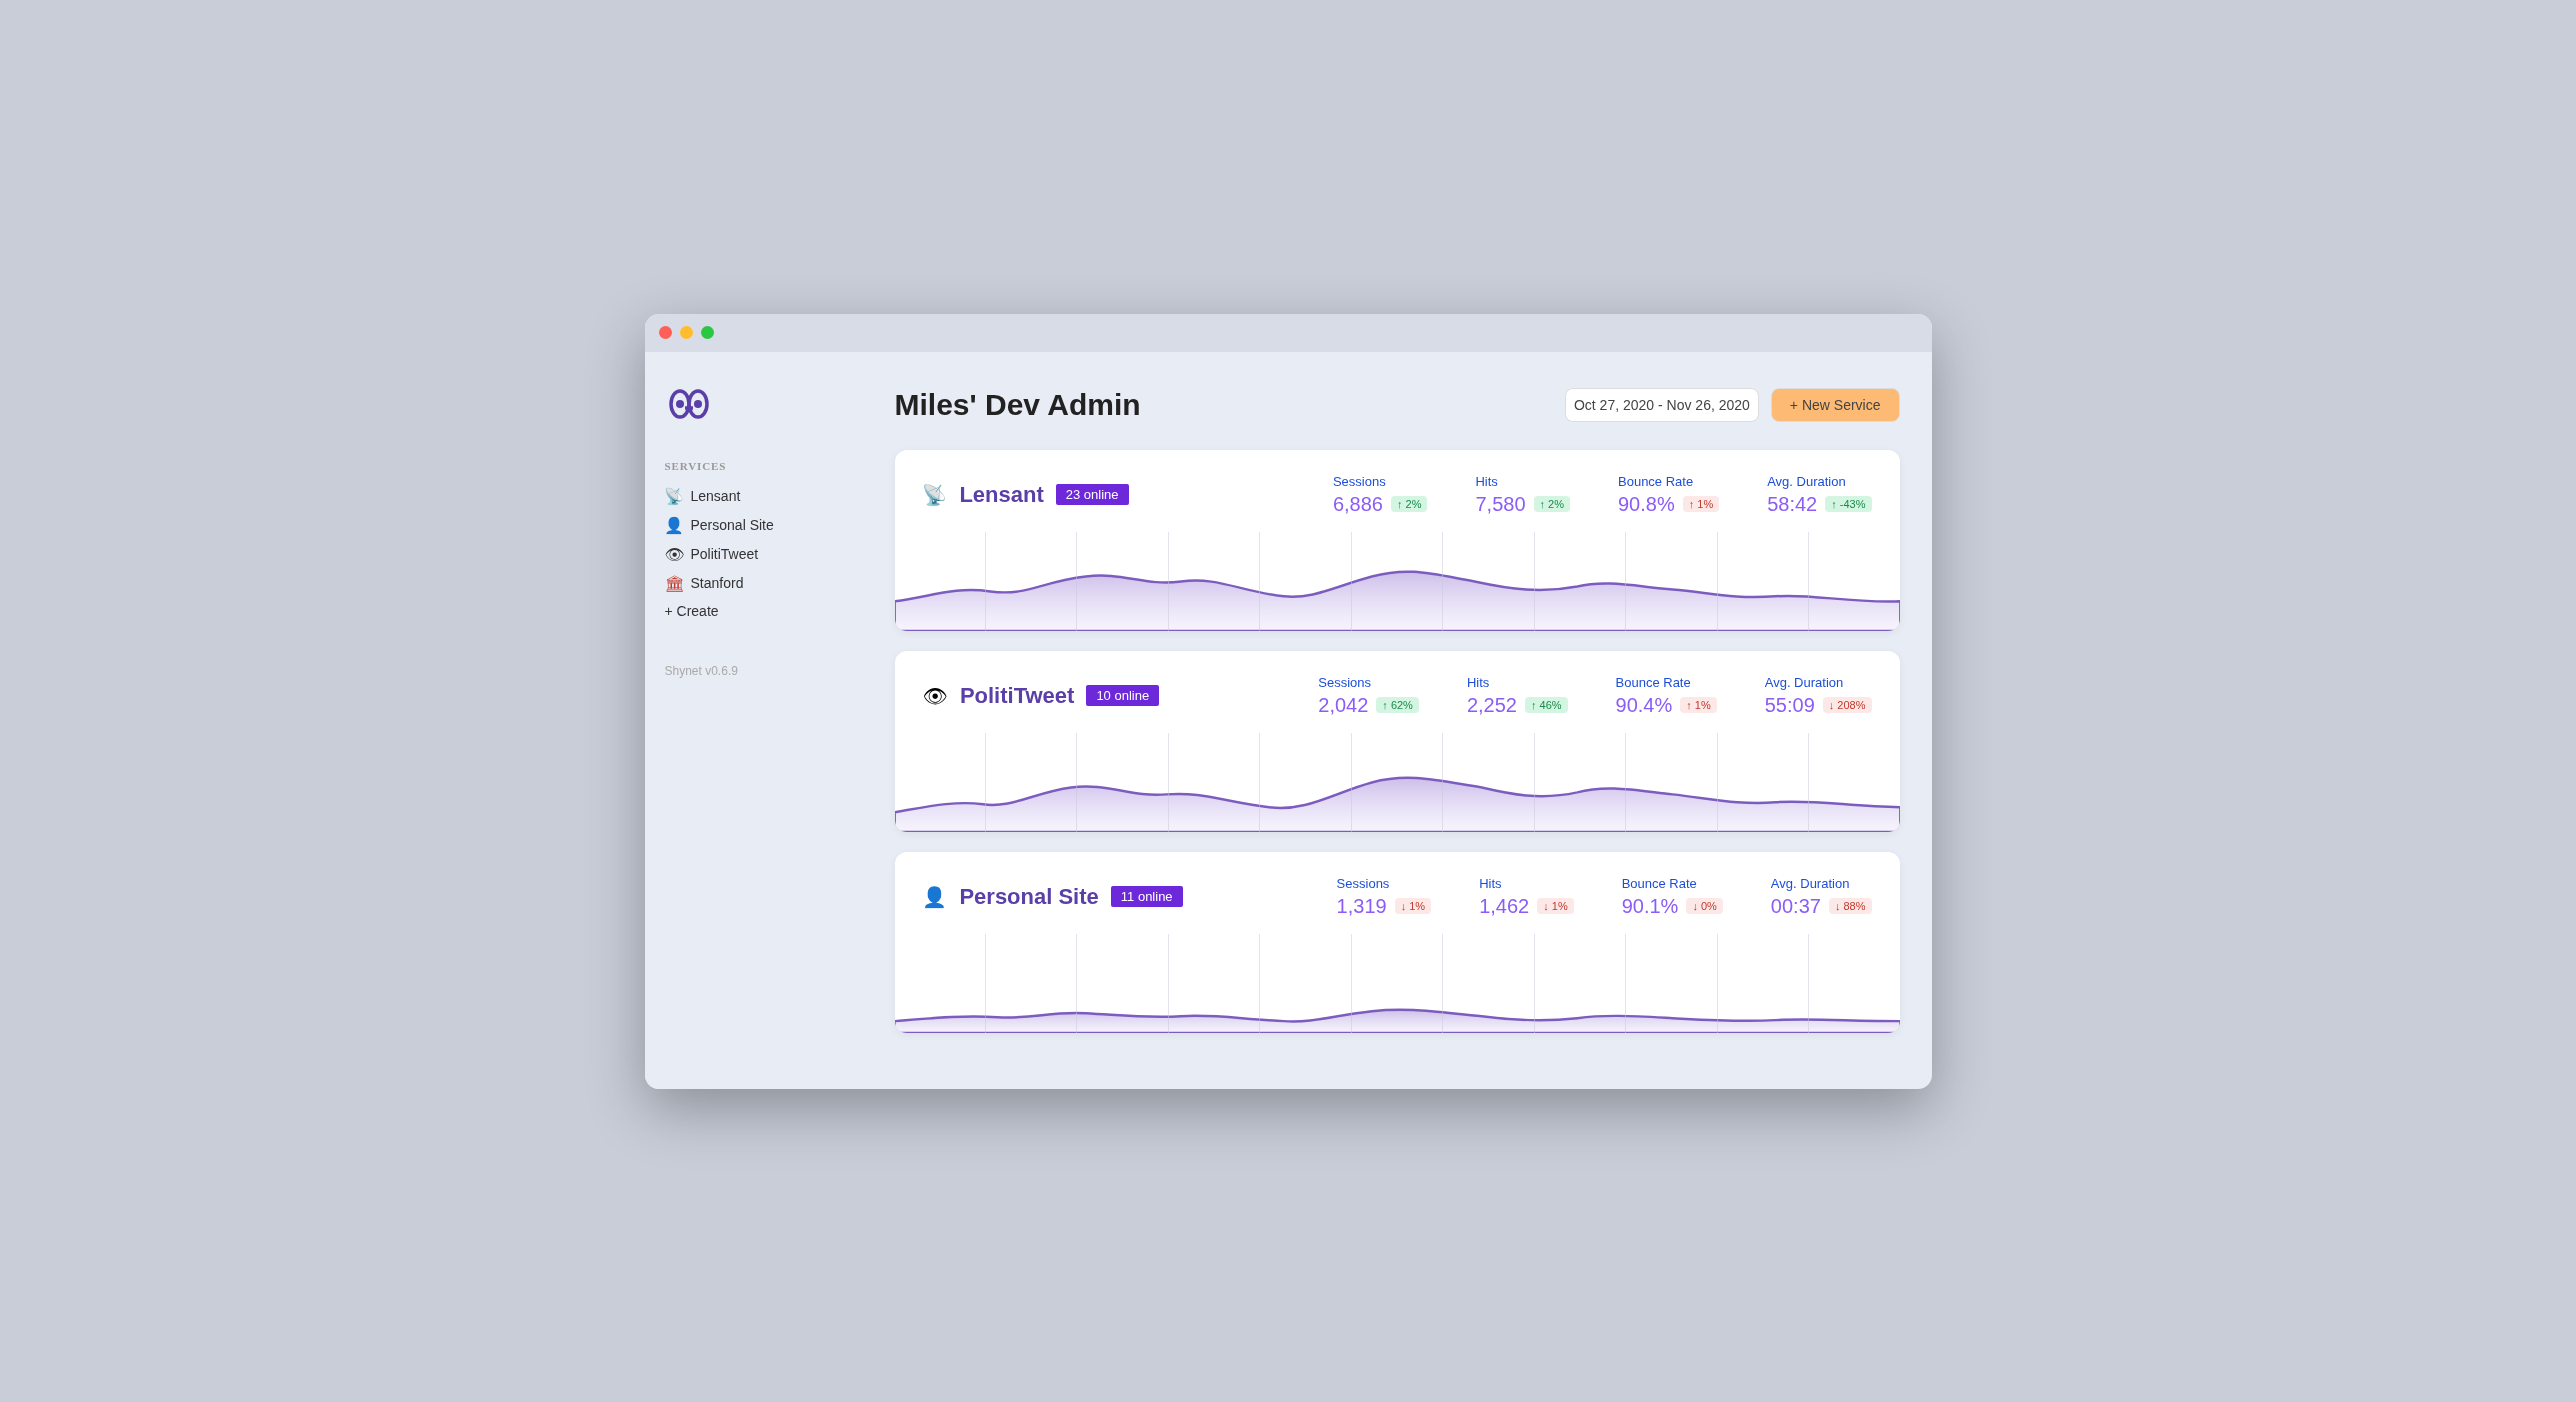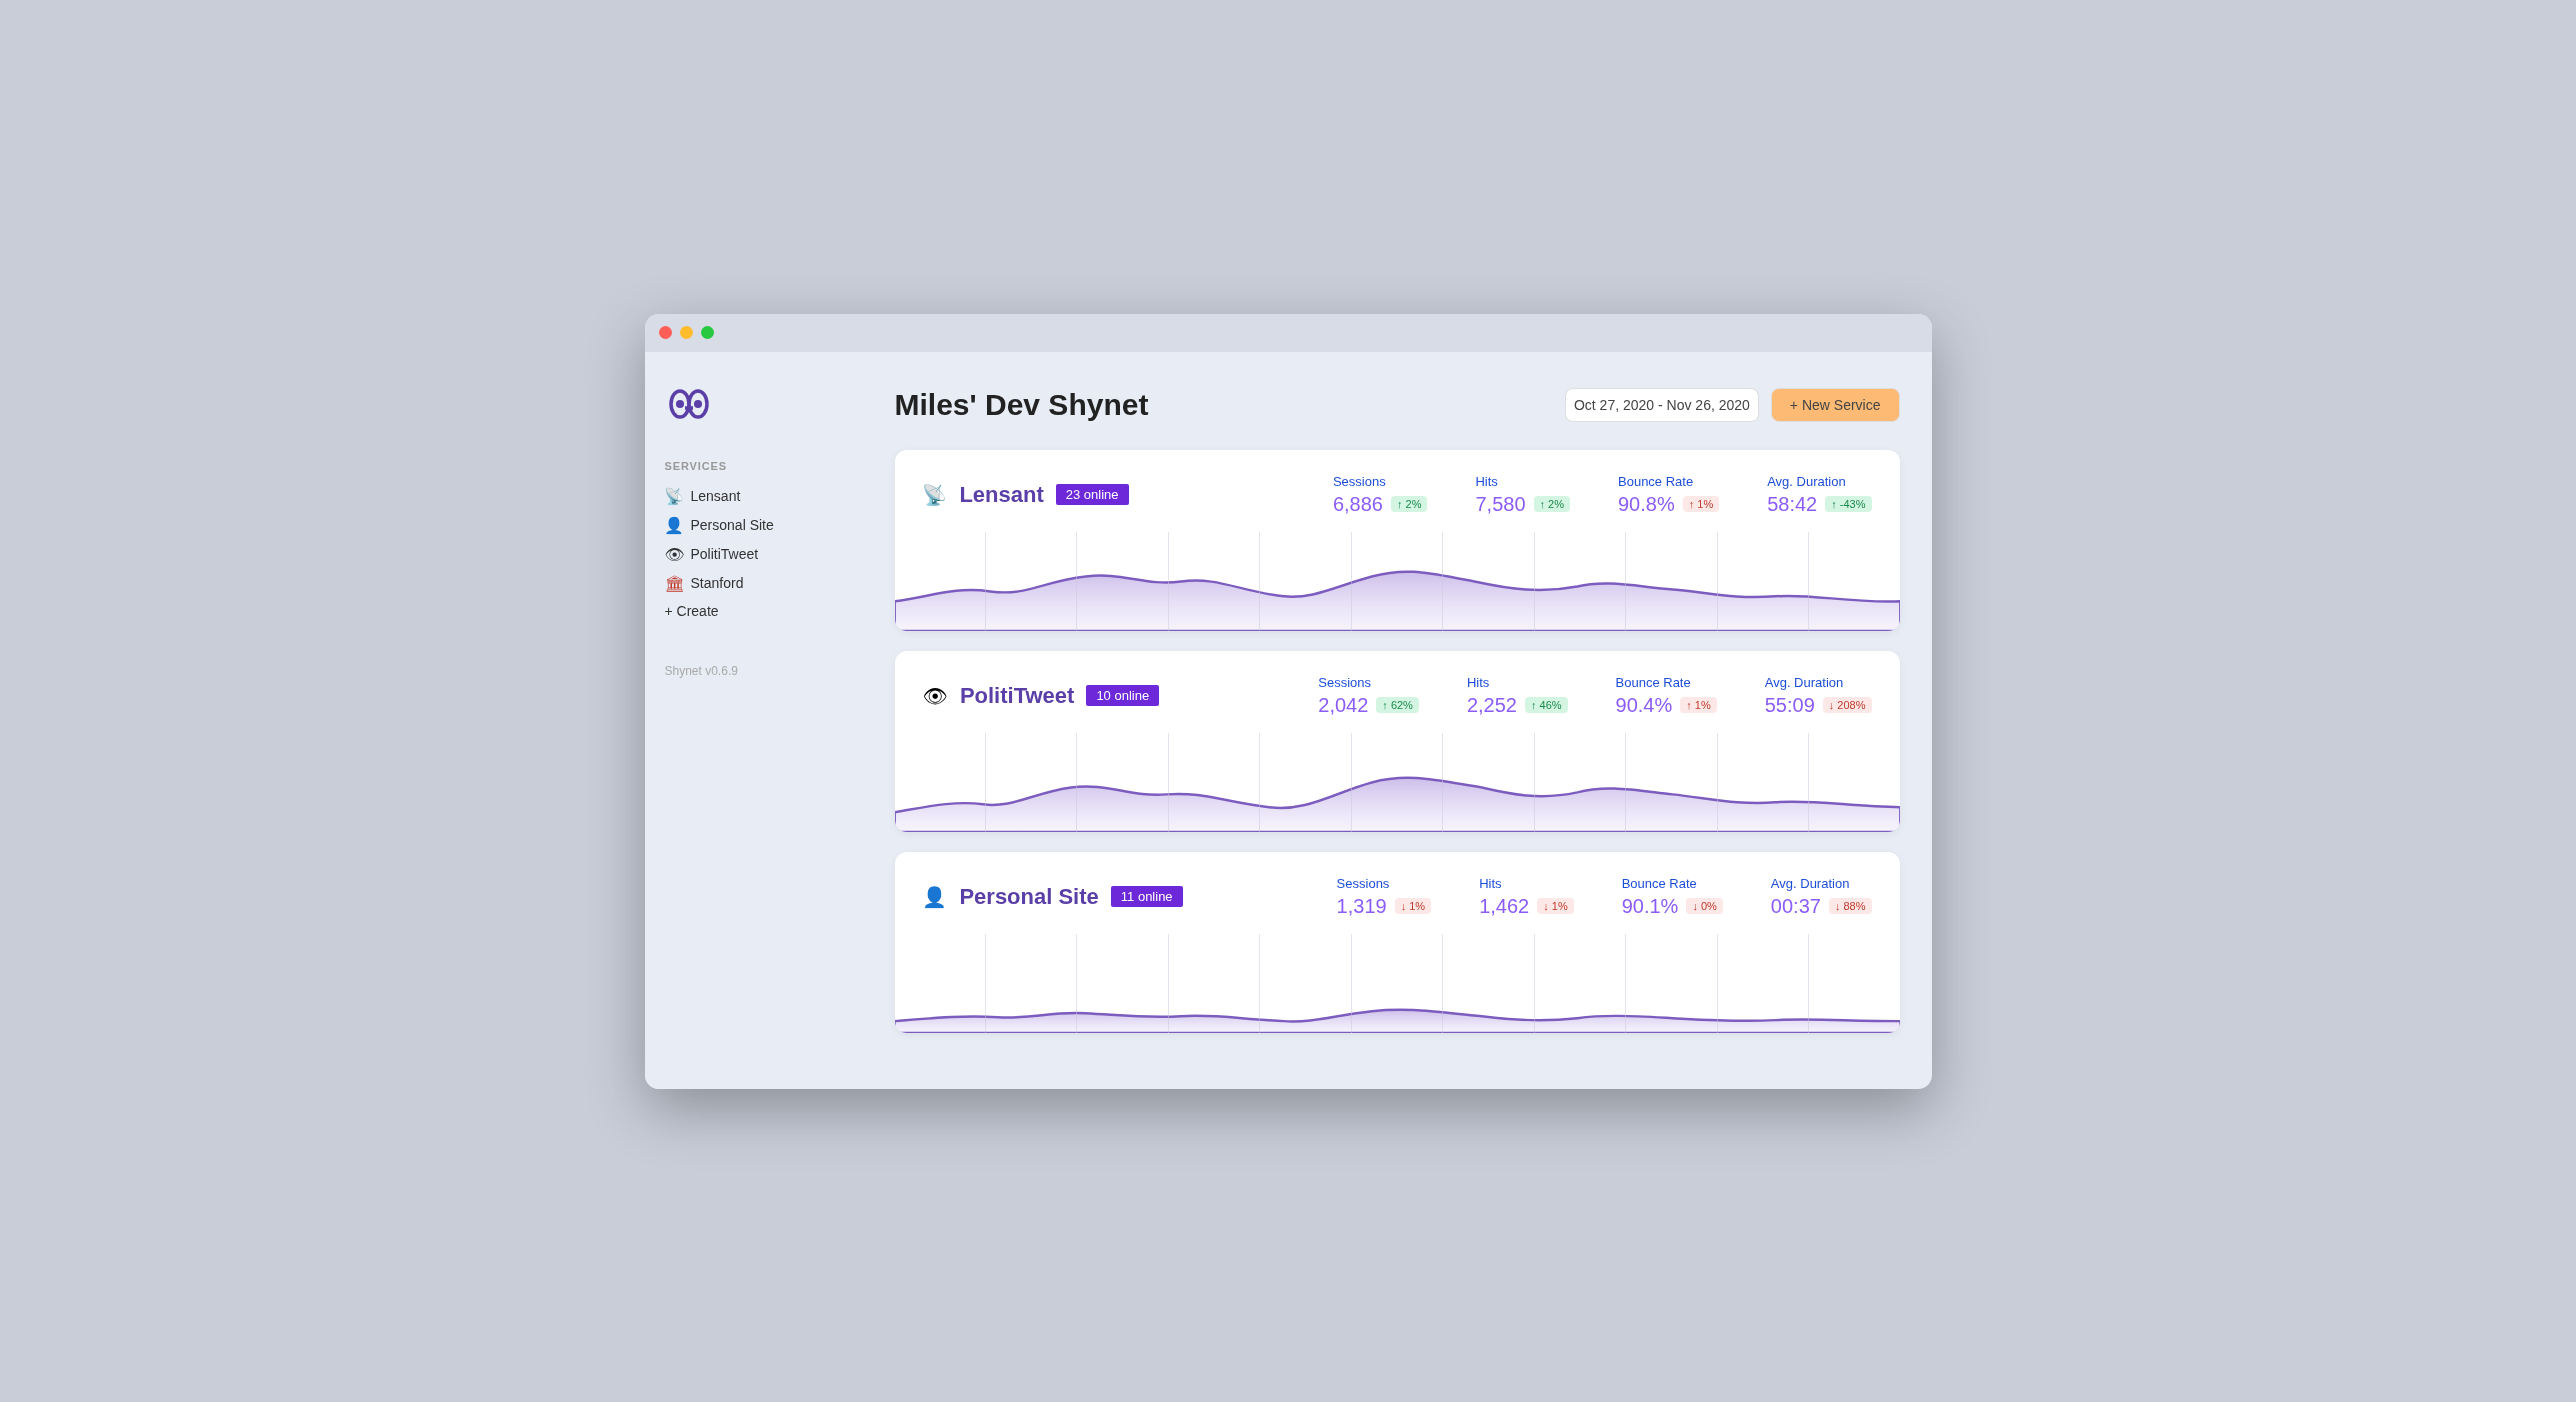--- a/index.html
+++ b/index.html
@@ -55,20 +55,21 @@
       width: 48px;
       height: 48px;
     }
     .sidebar-section-label {
       font-size: 11px;
       font-weight: 600;
       color: #999;
       letter-spacing: 0.08em;
       margin-bottom: 10px;
       margin-top: 4px;
+      font-family: Liberation Serif, serif;
     }
     .sidebar-item {
       display: flex;
       align-items: center;
       gap: 8px;
       padding: 5px 0;
       font-size: 14px;
       color: #333;
       cursor: pointer;
       text-decoration: none;
@@ -268,21 +269,21 @@
         <span>Stanford</span>
       </div>
       <div class="sidebar-create">+ Create</div>
 
 
       <div class="version-text">Shynet v0.6.9</div>
     </div>
 
     <div class="main">
       <div class="main-header">
-        <h1 class="page-title">Miles' Dev Shynet</h1>
+        <h1 class="page-title">Miles' Dev Admin</h1>
         <div class="header-actions">
           <div class="date-range">Oct 27, 2020 - Nov 26, 2020</div>
           <button class="new-service-btn">+ New Service</button>
         </div>
       </div>
 
       <div id="service-cards">
           <div class="service-card">
     <div class="card-header">
       <div class="card-title-row">

